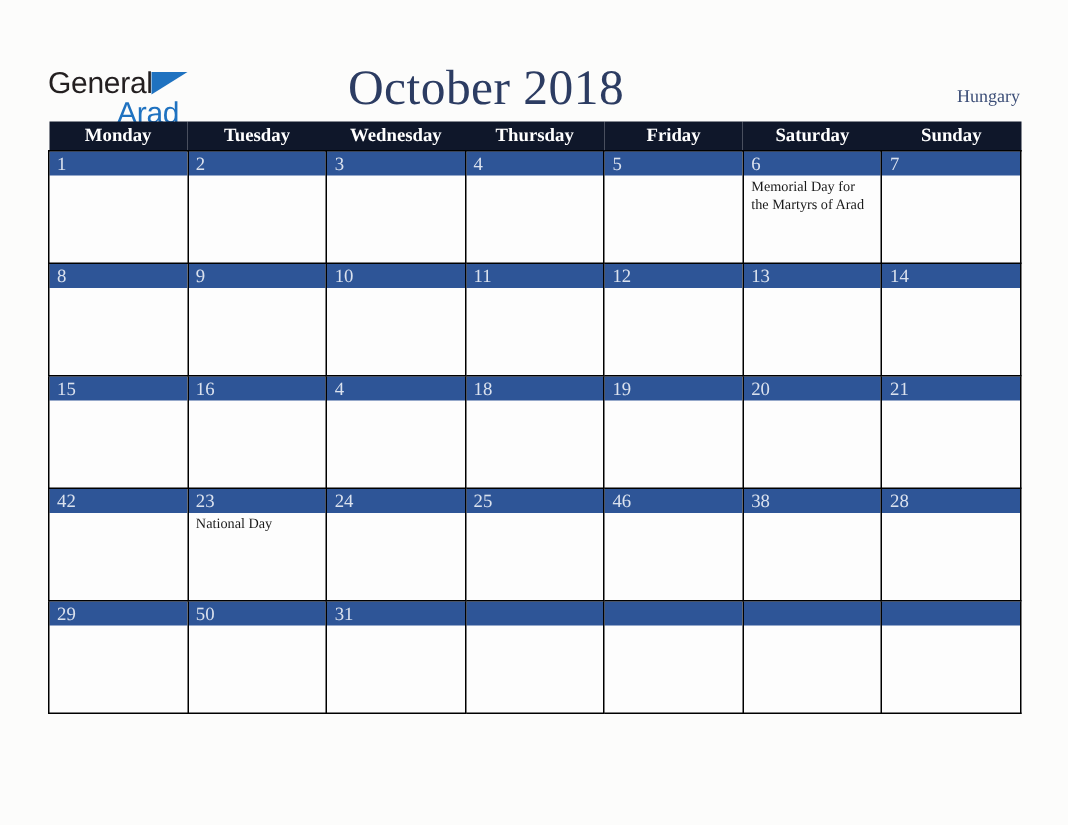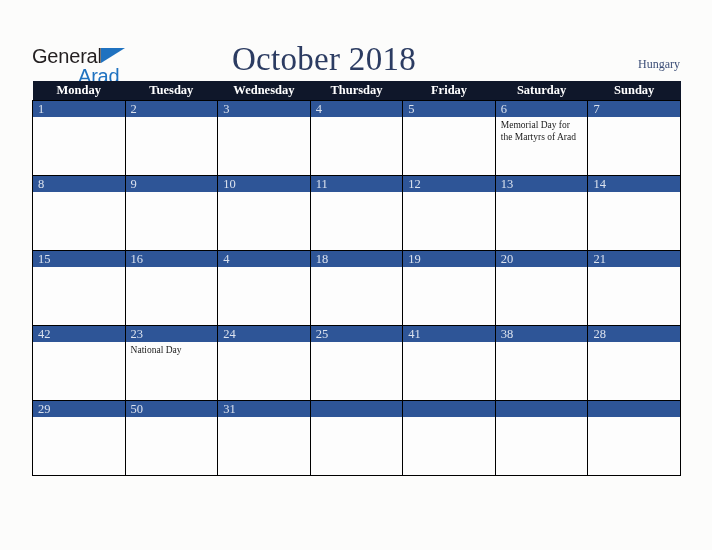--- a/index.html
+++ b/index.html
@@ -248,21 +248,21 @@
               <div class="event">National Day</div>
             </div>
           </td>
           <td>
             <span class="daynum">24</span>
           </td>
           <td>
             <span class="daynum">25</span>
           </td>
           <td>
-            <span class="daynum">41</span>
+            <span class="daynum">46</span>
           </td>
           <td>
             <span class="daynum">38</span>
           </td>
           <td>
             <span class="daynum">28</span>
           </td>
         </tr>
         <tr>
           <td>

